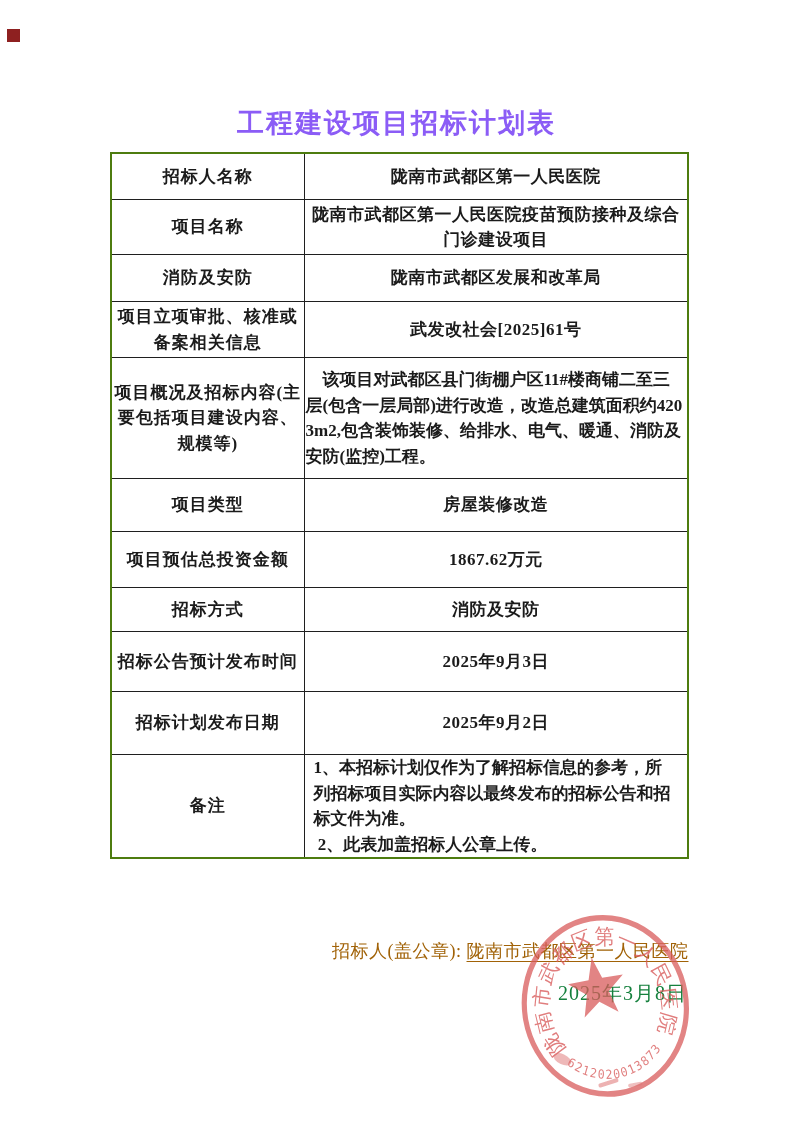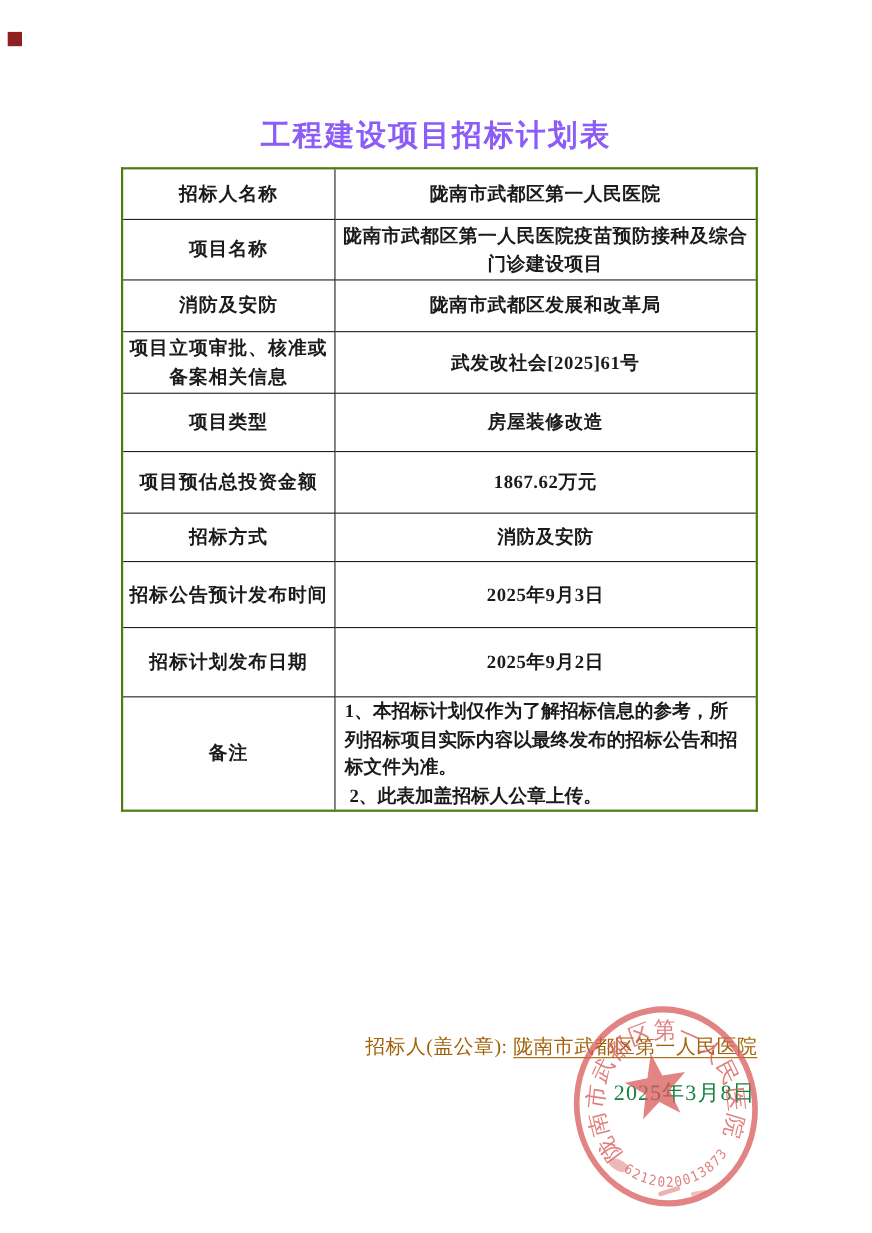--- a/index.html
+++ b/index.html
@@ -123,20 +123,26 @@
         <td class="cell-value">陇南市武都区第一人民医院疫苗预防接种及综合门诊建设项目</td>
       </tr>
       <tr class="r3">
         <td class="cell-label">消防及安防</td>
         <td class="cell-value">陇南市武都区发展和改革局</td>
       </tr>
       <tr class="r4">
         <td class="cell-label">项目立项审批、核准或备案相关信息</td>
         <td class="cell-value">武发改社会[2025]61号</td>
       </tr>
+      <tr class="r5">
+        <td class="cell-label">项目概况及招标内容(主要包括项目建设内容、规模等)</td>
+        <td class="cell-value cell-desc">
+          <div class="desc-text">　该项目对武都区县门街棚户区11#楼商铺二至三层(包含一层局部)进行改造，改造总建筑面积约4203m2,包含装饰装修、给排水、电气、暖通、消防及安防(监控)工程。</div>
+        </td>
+      </tr>
       <tr class="r6">
         <td class="cell-label">项目类型</td>
         <td class="cell-value">房屋装修改造</td>
       </tr>
       <tr class="r7">
         <td class="cell-label">项目预估总投资金额</td>
         <td class="cell-value">1867.62万元</td>
       </tr>
       <tr class="r9">
         <td class="cell-label">招标方式</td>

